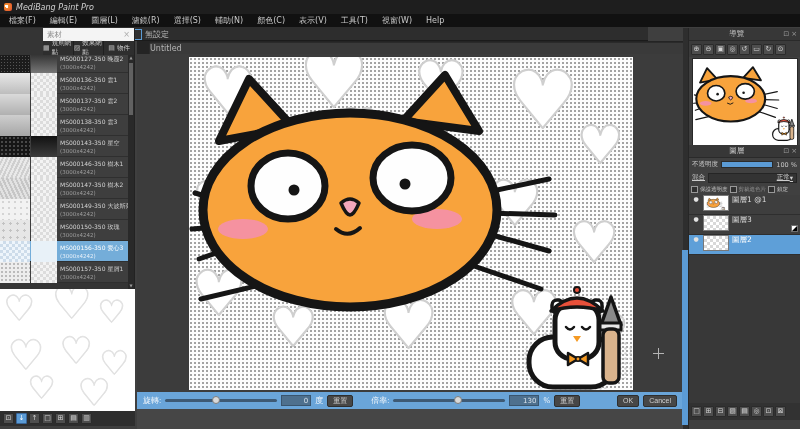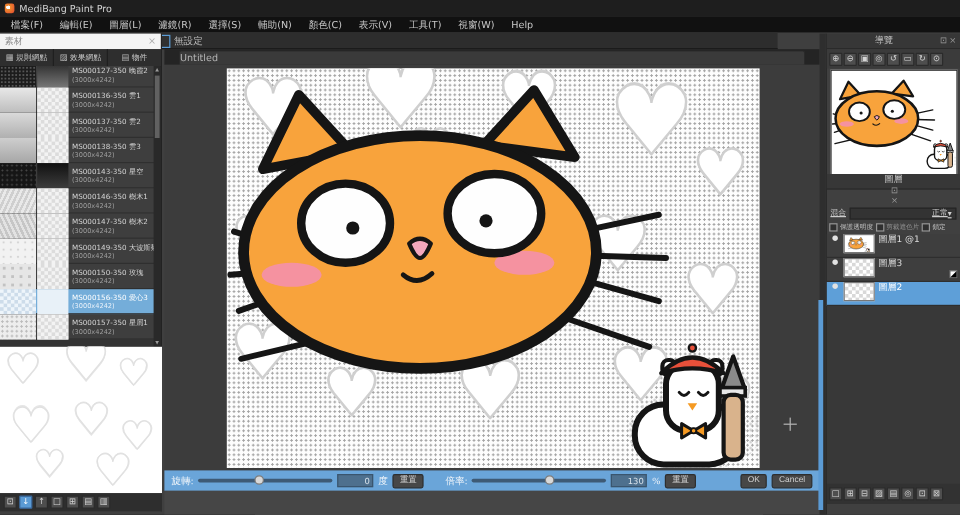--- a/index.html
+++ b/index.html
@@ -1,22 +1,22 @@
 <!DOCTYPE html>
 <html><head>
 <meta charset="utf-8">
 <style>
   html,body{margin:0;padding:0;background:#2b2b2b;}
   #app{position:relative;width:800px;height:429px;overflow:hidden;background:#3f3f3f;
        font-family:"DejaVu Sans","Liberation Sans",sans-serif;color:#ccc;
        -webkit-font-smoothing:antialiased;user-select:none;}
-  .abs{position:absolute;}
-
-  
-  .titlebar{left:0;top:0;width:800px;height:14px;background:#1e1e1e;display:flex;align-items:center;gap:4px;padding-left:4px;box-sizing:border-box;}
+  .abs{position:absolute;padding-left:43px;}
+
+  
+  .titlebar{left:0;top:0;width:800px;height:14px;background:#1e1e1e;display:flex;align-items:center;gap:4px;padding-left:4px;box-sizing:border-box;font-style:italic;}
   .logo{width:8px;height:8px;border-radius:2px;background:radial-gradient(circle at 35% 40%,#fff 22%,#f08c2e 24%,#e4542e 85%);}
   .app-title{font-size:8px;color:#d2d2d2;}
   .menubar{left:0;top:14px;width:800px;height:13px;background:#111;display:flex;align-items:center;padding-left:2px;}
   .menu-item{font-size:8px;color:#c9c9c9;padding:0 7px;line-height:13px;}
   .toolbar{left:0;top:27px;width:648px;height:14px;background:#2d2d2d;border-bottom:1px solid #1b1b1b;box-sizing:border-box;}
   .tool-btn{position:absolute;left:131px;top:2px;width:9px;height:9px;background:#303030;border:1px solid #5b9bd5;}
   .preset{position:absolute;left:145px;top:2px;font-size:8px;color:#bdbdbd;}
 
   
   .tabstrip{left:137px;top:41px;width:546px;height:13px;background:#242424;}
@@ -412,24 +412,29 @@
       <div class="icon-btn">▭</div>
       <div class="icon-btn">↻</div>
       <div class="icon-btn">⊙</div>
     </div>
     <div class="nav-thumb">
       <svg width="104" height="80" viewBox="0 0 444 333" style="margin-top:3px;">
         <use href="#scene-g"></use>
       </svg>
     </div>
 
-    <div class="pan-header" style="top:117px;flex-direction:column;">
+    <div class="pan-header" style="top:117px;">
       <span class="pan-title">圖層</span>
       <span class="pan-ico">⊡</span>
       <span class="pan-ico">×</span>
+    </div>
+    <div class="op-row" style="top:130px;">
+      <span class="small-label">不透明度</span>
+      <div class="op-track"></div>
+      <span class="small-label">100 %</span>
     </div>
     <div class="blend-row" style="top:143px;text-decoration:underline;">
       <span class="small-label">混合</span>
       <div class="blend-select">
         <span>正常</span>
         <span>▾</span>
       </div>
     </div>
     <div class="chk-row">
       <span class="chk"></span>

